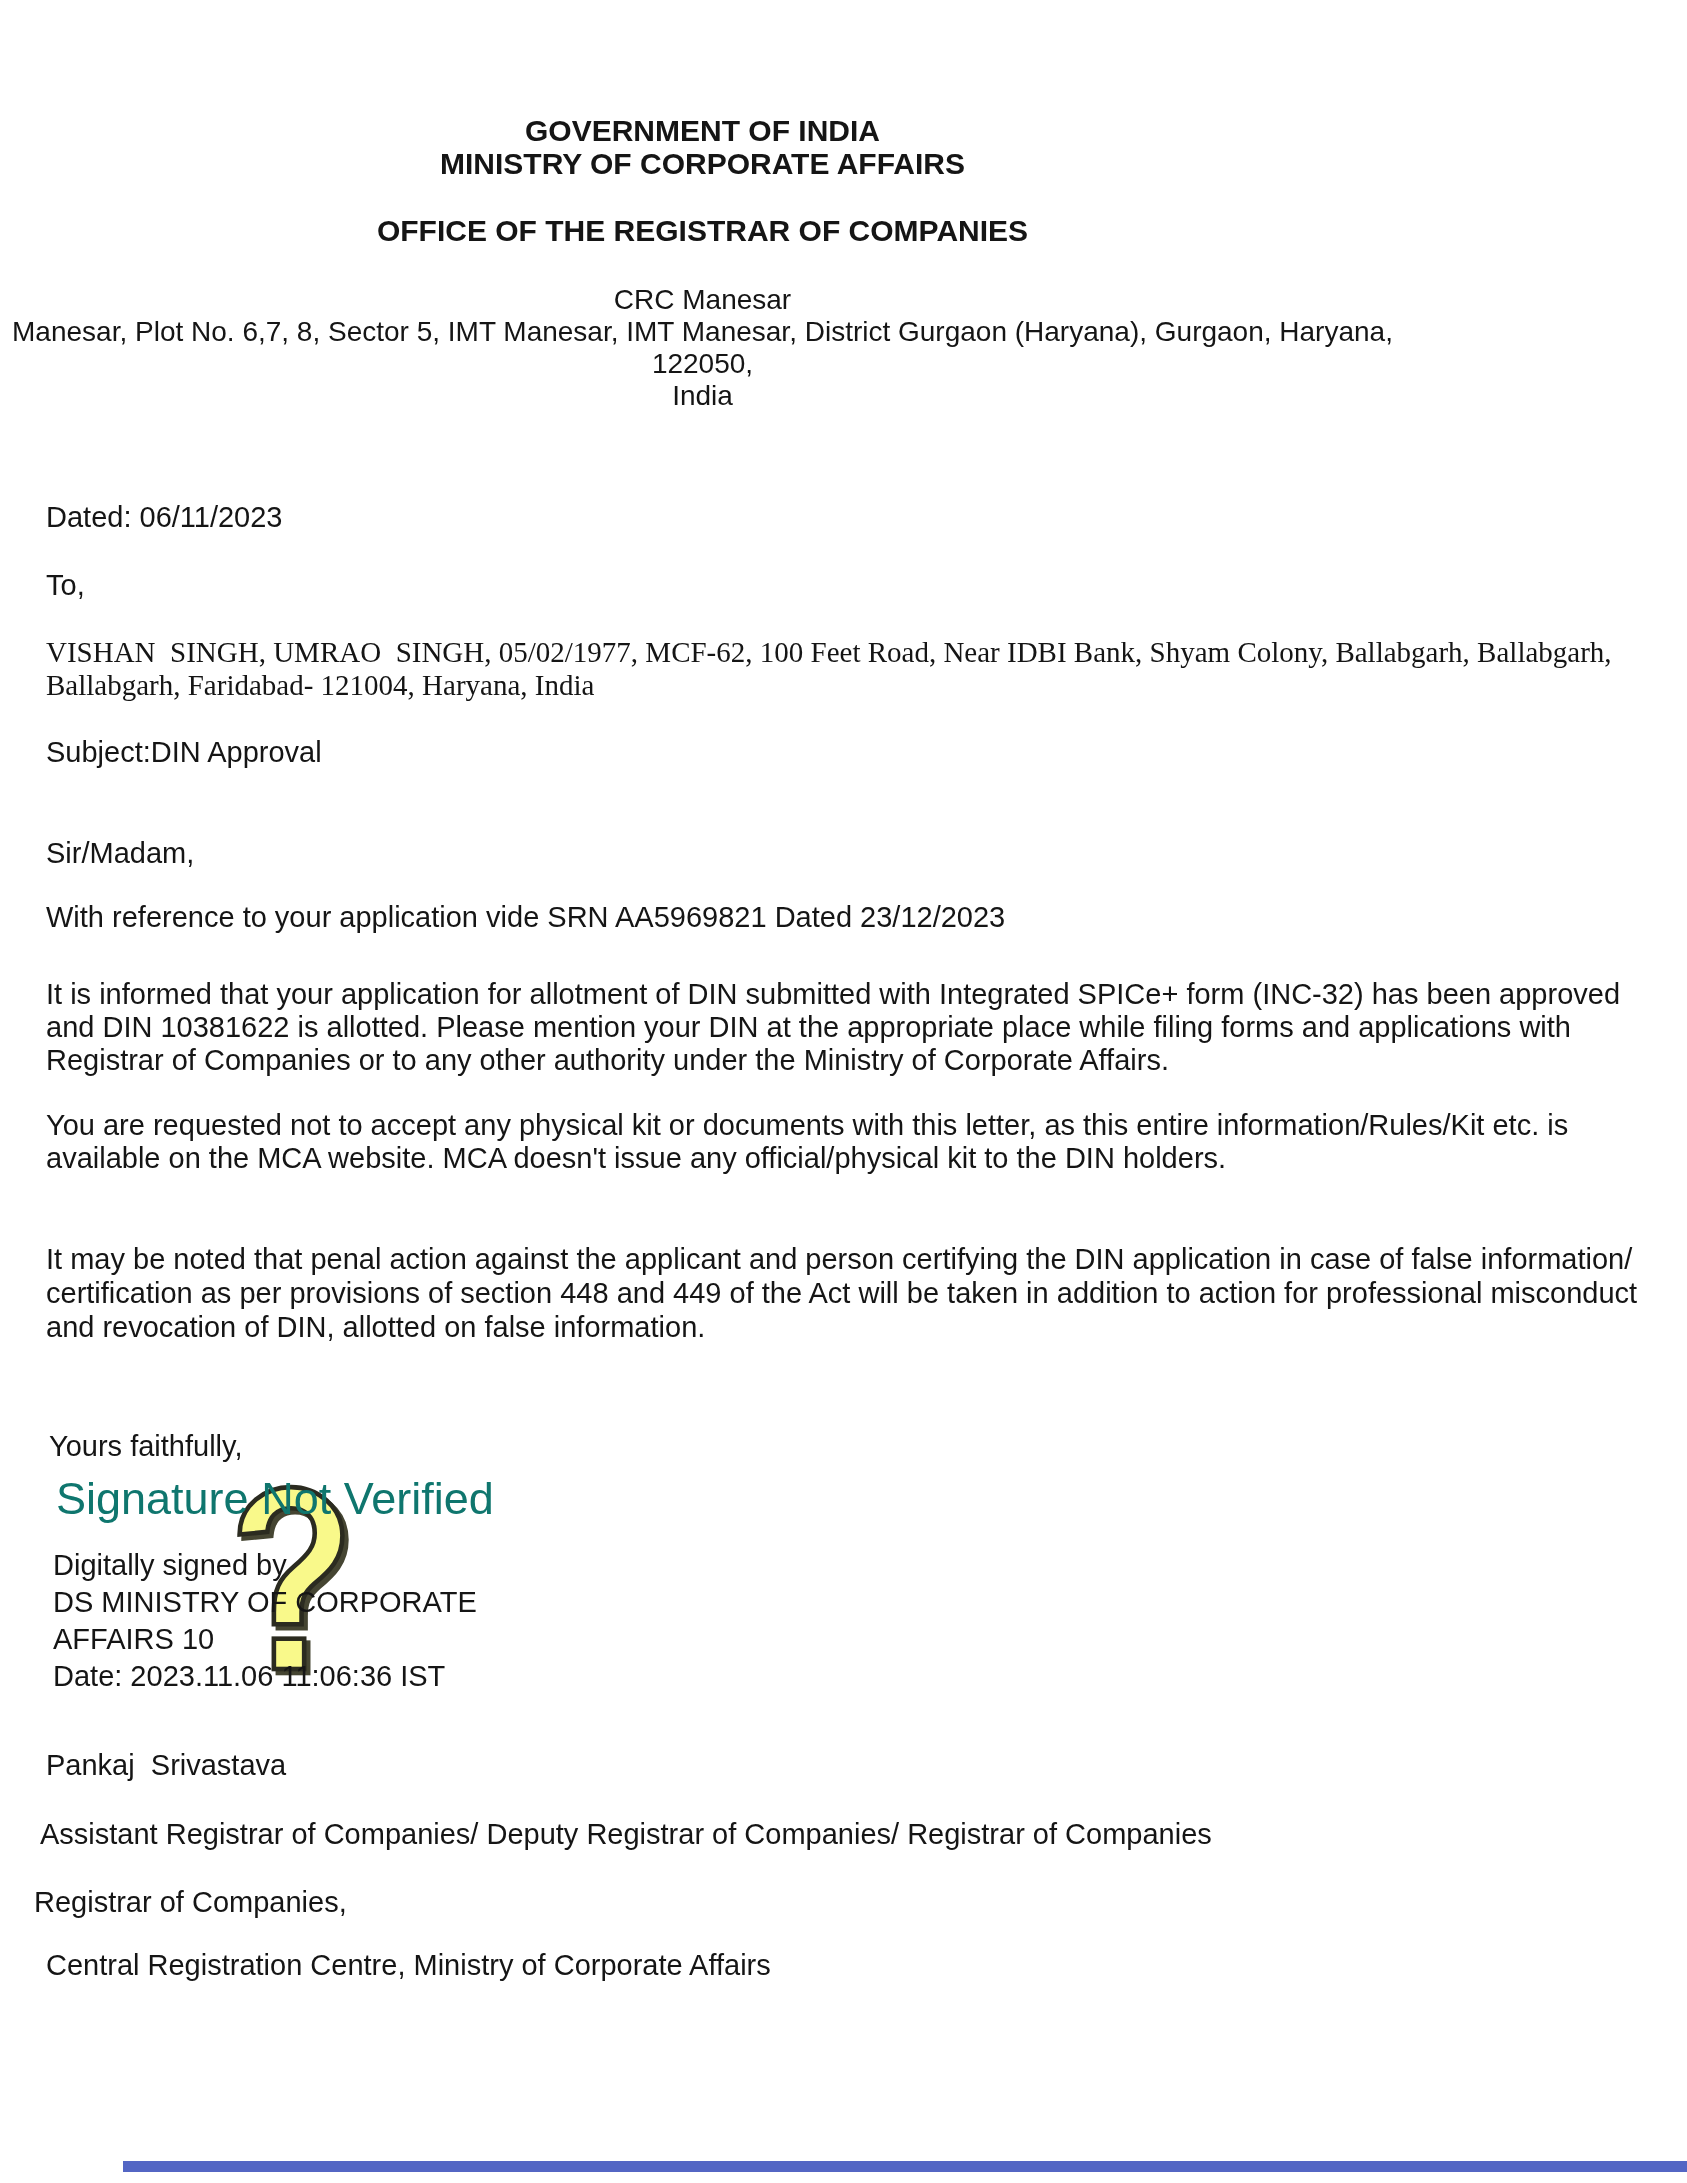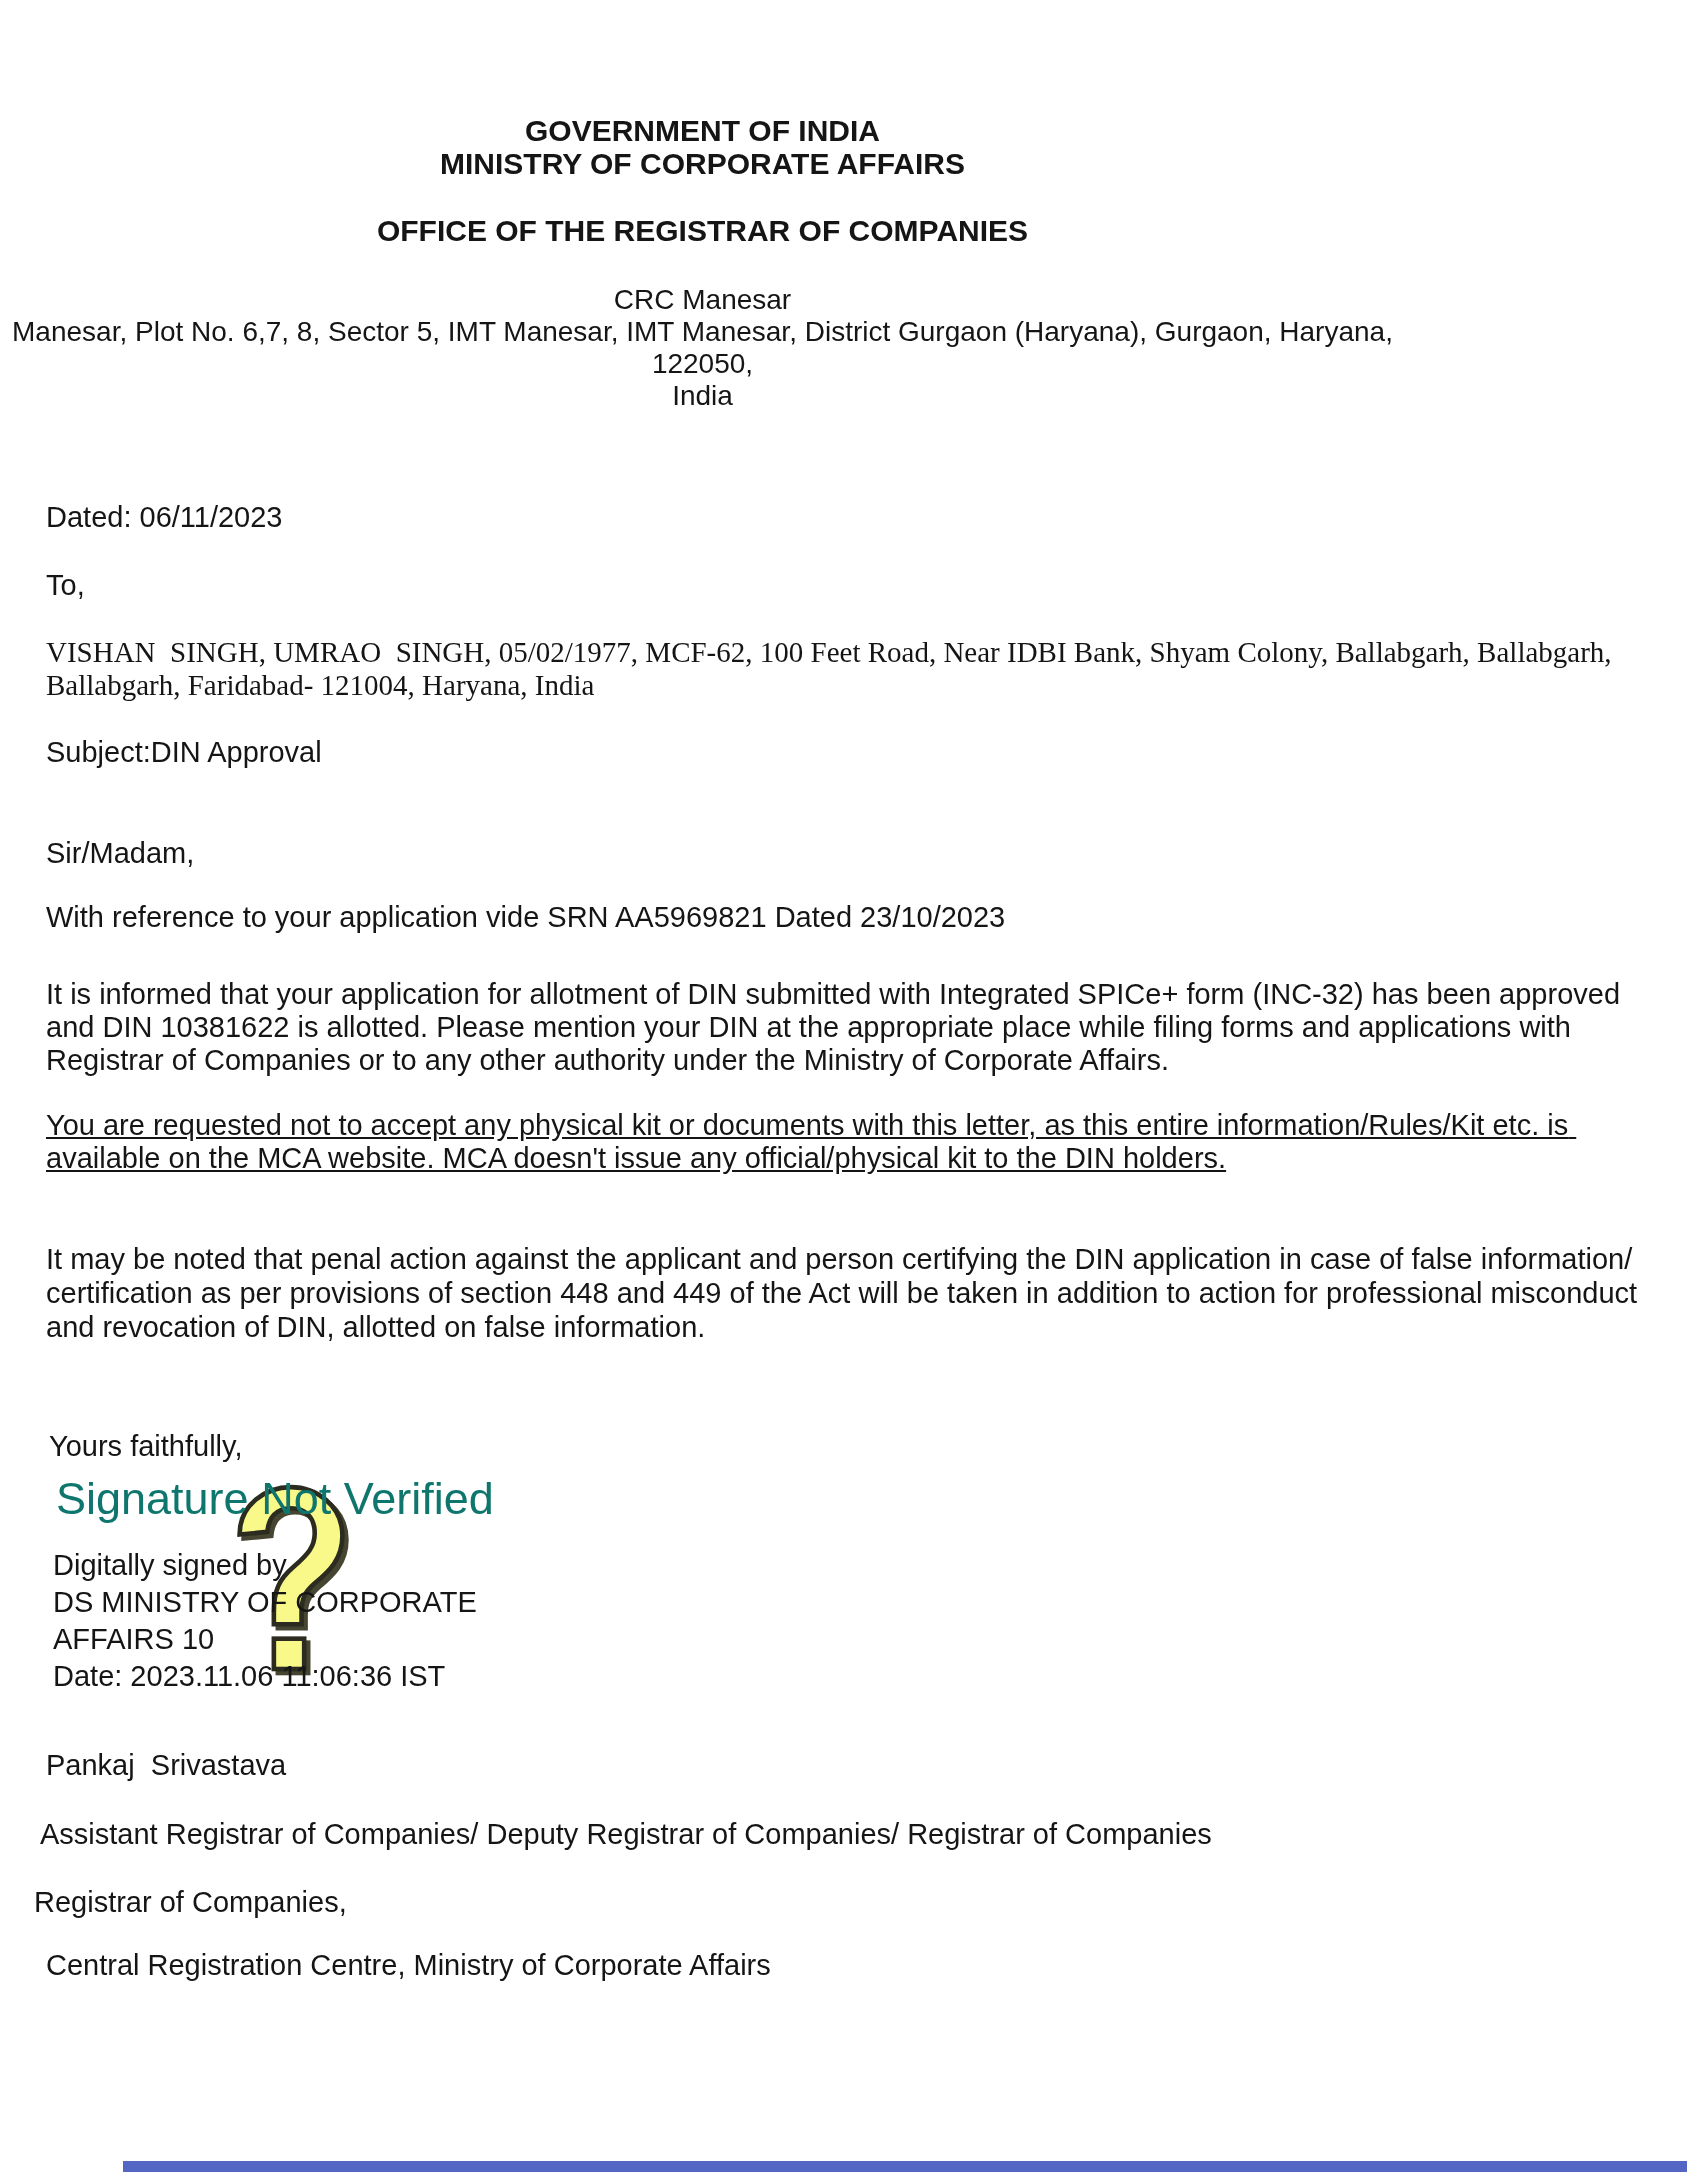--- a/index.html
+++ b/index.html
@@ -88,25 +88,25 @@
   <div class="abs body-text line text-layer" style="left:46px; top:501px;">Dated: 06/11/2023</div>
 
   <div class="abs body-text line text-layer" style="left:46px; top:569px;">To,</div>
 
   <div class="abs body-text para para-block text-layer" style="top:636px;font-family:Liberation Serif, serif;">VISHAN  SINGH, UMRAO  SINGH, 05/02/1977, MCF-62, 100 Feet Road, Near IDBI Bank, Shyam Colony, Ballabgarh, Ballabgarh, Ballabgarh, Faridabad- 121004, Haryana, India</div>
 
   <div class="abs body-text line text-layer" style="left:46px; top:736px;">Subject:DIN Approval</div>
 
   <div class="abs body-text line text-layer" style="left:46px; top:837px;">Sir/Madam,</div>
 
-  <div class="abs body-text line text-layer" style="left:46px; top:901px;">With reference to your application vide SRN AA5969821 Dated 23/10/2023</div>
+  <div class="abs body-text line text-layer" style="left:46px; top:901px;">With reference to your application vide SRN AA5969821 Dated 23/12/2023</div>
 
   <div class="abs body-text para para-block text-layer" style="top:978px;">It is informed that your application for allotment of DIN submitted with Integrated SPICe+ form (INC-32) has been approved and DIN 10381622 is allotted. Please mention your DIN at the appropriate place while filing forms and applications with Registrar of Companies or to any other authority under the Ministry of Corporate Affairs.</div>
 
-  <div class="abs body-text para para-block text-layer" style="top:1109px;text-decoration:underline;">You are requested not to accept any physical kit or documents with this letter, as this entire information/Rules/Kit etc. is available on the MCA website. MCA doesn't issue any official/physical kit to the DIN holders.</div>
+  <div class="abs body-text para para-block text-layer" style="top:1109px;">You are requested not to accept any physical kit or documents with this letter, as this entire information/Rules/Kit etc. is available on the MCA website. MCA doesn't issue any official/physical kit to the DIN holders.</div>
 
   <div class="abs body-text para para-block text-layer" style="top:1242px; line-height:34px;">It may be noted that penal action against the applicant and person certifying the DIN application in case of false information/ certification as per provisions of section 448 and 449 of the Act will be taken in addition to action for professional misconduct and revocation of DIN, allotted on false information.</div>
 
   <div class="abs body-text line text-layer" style="left:49px; top:1430px;">Yours faithfully,</div>
 
   <div class="abs qm-wrap" style="left:233px; top:1483px;">
     <svg class="qm-svg" width="116" height="198" viewBox="0 0 176 300" xmlns="http://www.w3.org/2000/svg">
       <path d="M 10 78
                C 10 32 50 6 88 6
                C 126 6 166 34 166 80

